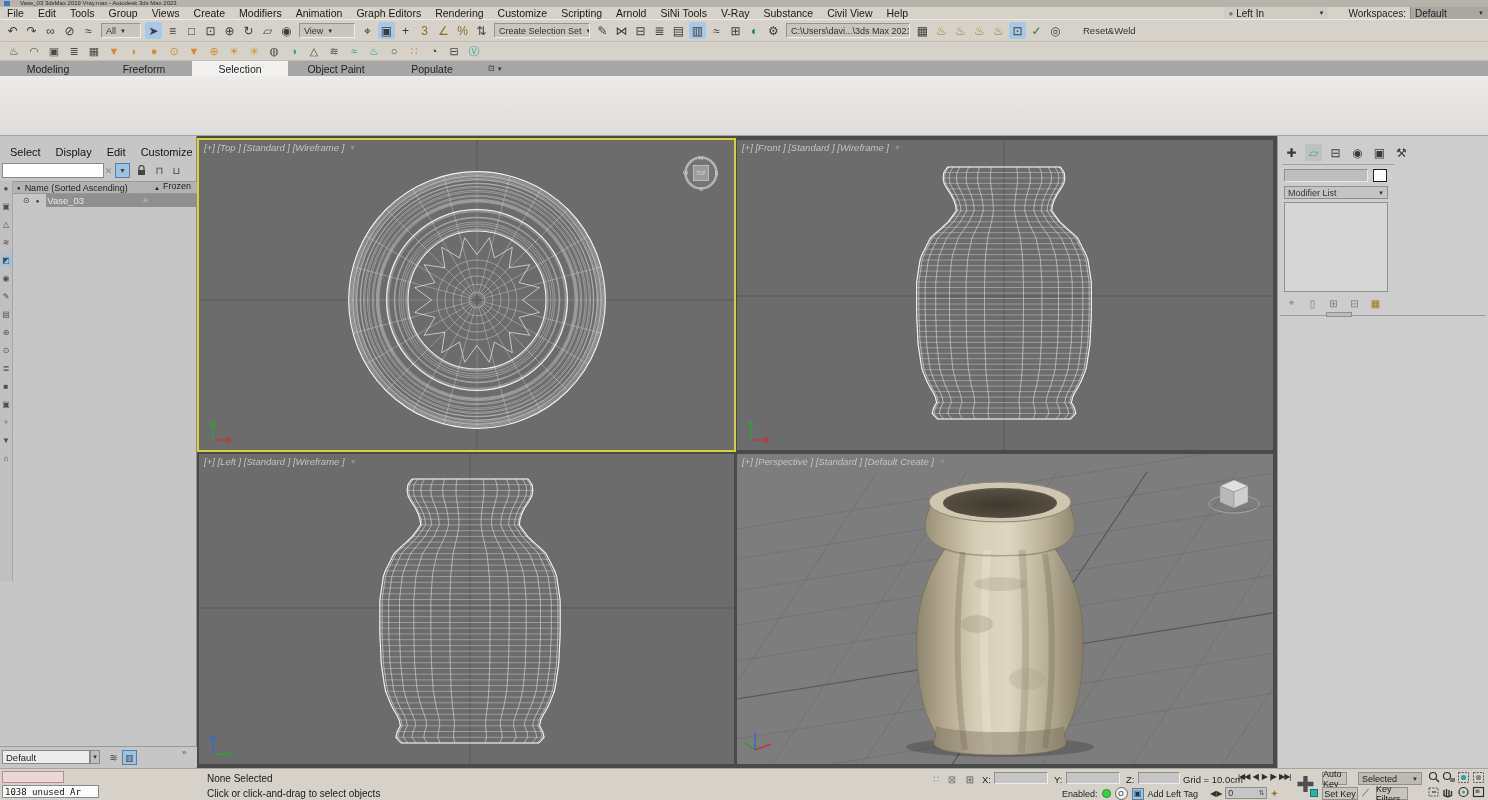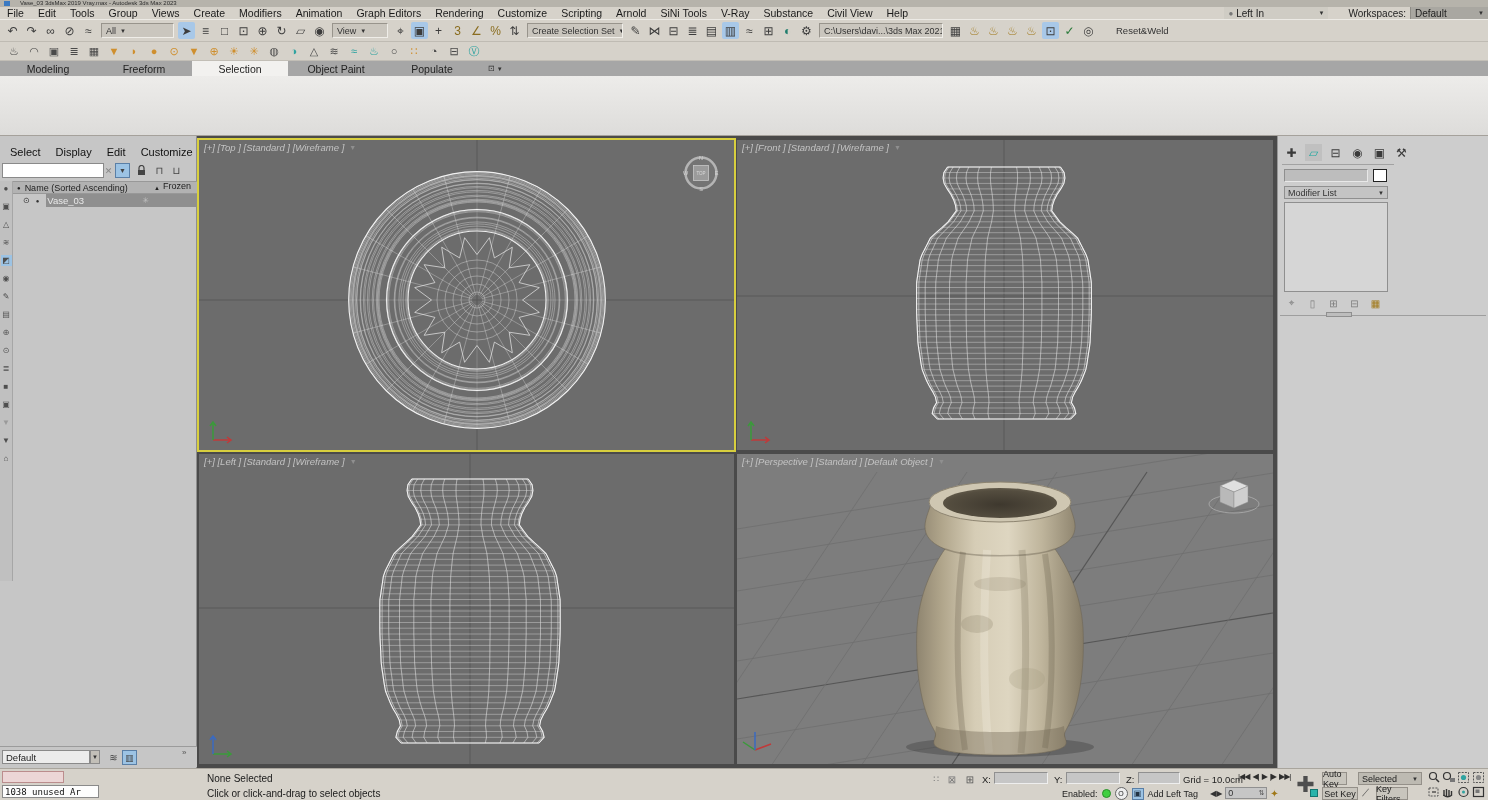--- a/index.html
+++ b/index.html
@@ -172,21 +172,21 @@
       <span class="tbicon" style="order: 32;">⚙</span>
       <span class="tbicon" style="order: 33;">▦</span>
       <span class="tbicon" style="color: rgb(160, 120, 24); order: 35;">♨</span>
       <span class="tbicon" style="color: rgb(160, 120, 24); order: 36;">♨</span>
       <span class="tbicon" style="color: rgb(160, 120, 24); order: 37;">♨</span>
       <span class="tbicon" style="color: rgb(160, 120, 24); order: 38;">♨</span>
       <span class="tbicon" style="background-color: rgb(168, 200, 232); order: 39;">⊡</span>
       <span class="tbicon" style="color: rgb(42, 122, 58); order: 40;">✓</span>
       <span class="tbicon" style="order: 41;">◎</span>
       <span id="tbgroup1" style="display:contents;"></span>
-    <span class="dd" style="width:73px;order:5;">
+    <span class="dd" style="width:40px;order:5;">
       <span>All</span>
         <span class="caret">▼</span>
     </span>
     <span class="dd" style="width:56px;order:13;">
       <span>View</span>
         <span class="caret">▼</span>
     </span>
     <span class="dd" style="width:96px;order:21;">
       <span>Create Selection Set</span>
         <span class="caret">▼</span>
@@ -426,21 +426,21 @@
             <polygon points="-2,12 12,18 12,34 -2,28" fill="#b9b9b9" stroke="#8f8f8f" stroke-width="0.5"></polygon>
             <polygon points="26,12 12,18 12,34 26,28" fill="#cfcfcf" stroke="#8f8f8f" stroke-width="0.5"></polygon>
           </g>
           <g>
             <path d="M18 296 L34 290" stroke="#c03a3a" stroke-width="1.5" fill="none"></path>
             <path d="M18 296 L6 288" stroke="#3a9a3a" stroke-width="1.5" fill="none"></path>
             <path d="M18 296 V278" stroke="#3a6ac0" stroke-width="1.5" fill="none"></path>
           </g>
         </svg>
         <div class="vplabel">
-          <span>[+]  [Perspective ]  [Standard ]  [Default Object ]</span>
+          <span>[+]  [Perspective ]  [Standard ]  [Default Create ]</span>
           <span class="funnel">▼</span>
         </div>
       </div>
     </div>
 
     <div id="cmdpanel">
       <div id="cmdtabs">
 
       <span class="cmdtab">✚</span>
           <span class="cmdtab" style="color: rgb(24, 168, 159); background-color: rgb(192, 192, 192);">▱</span>

